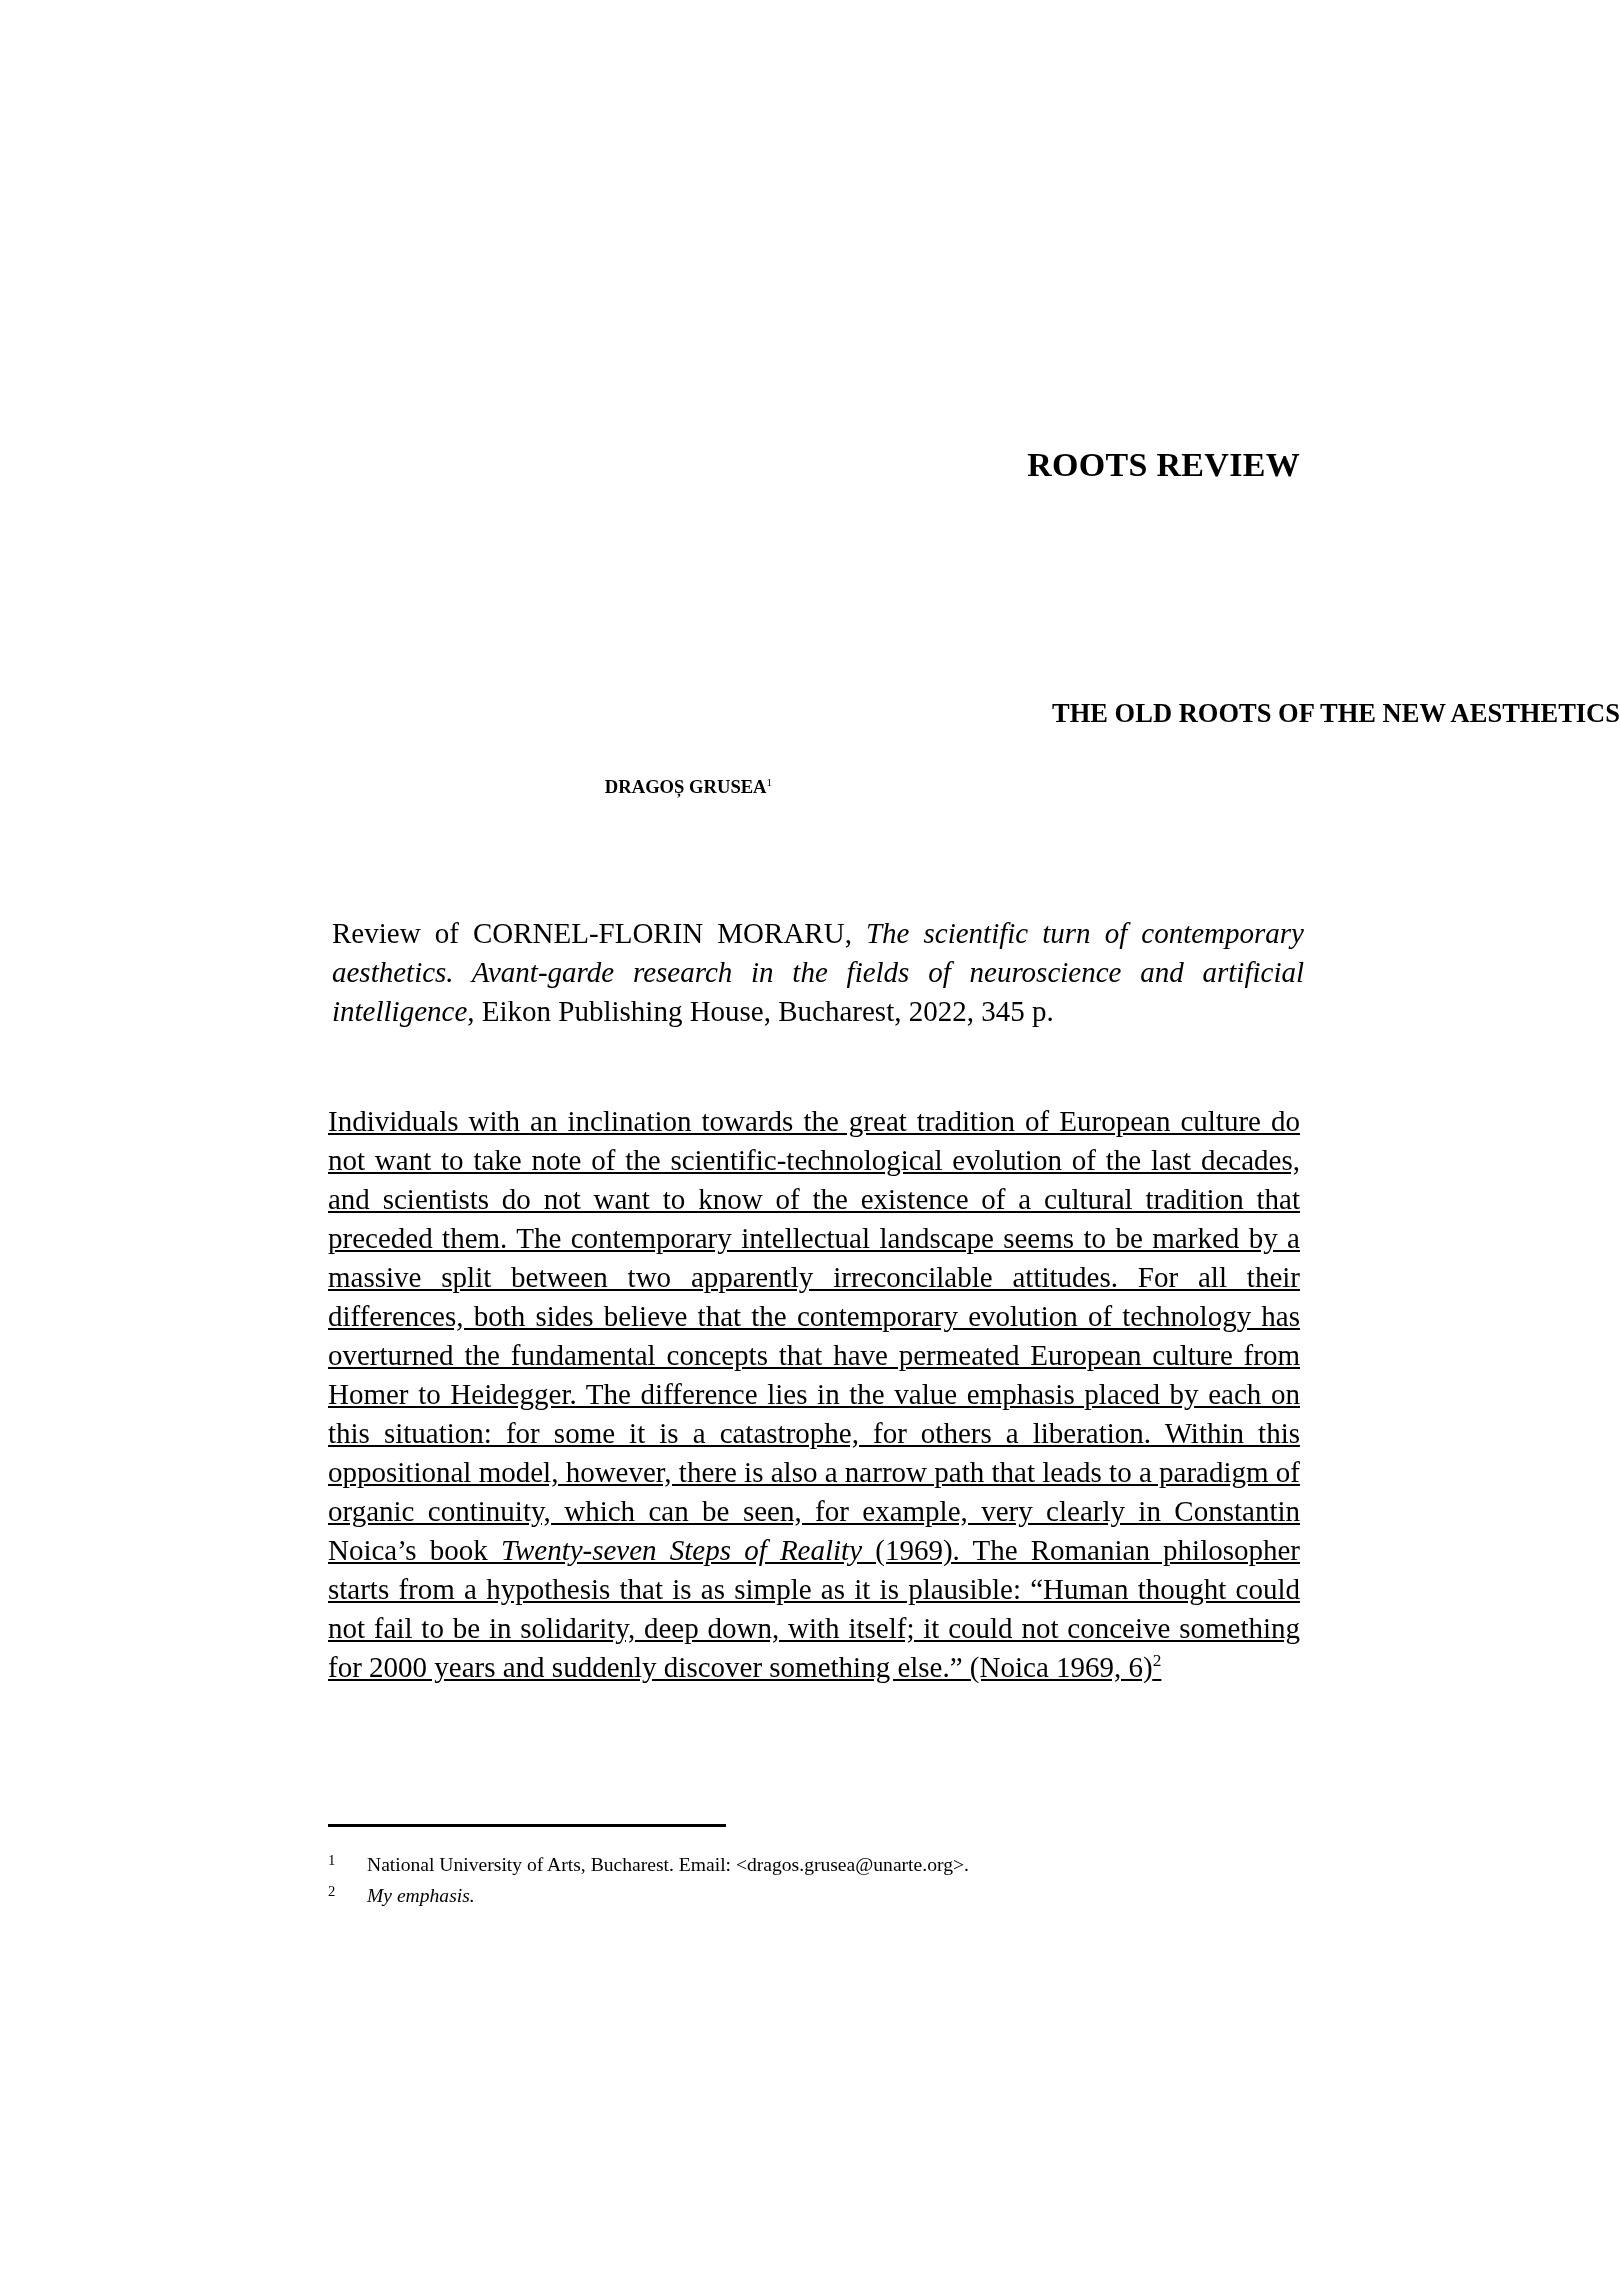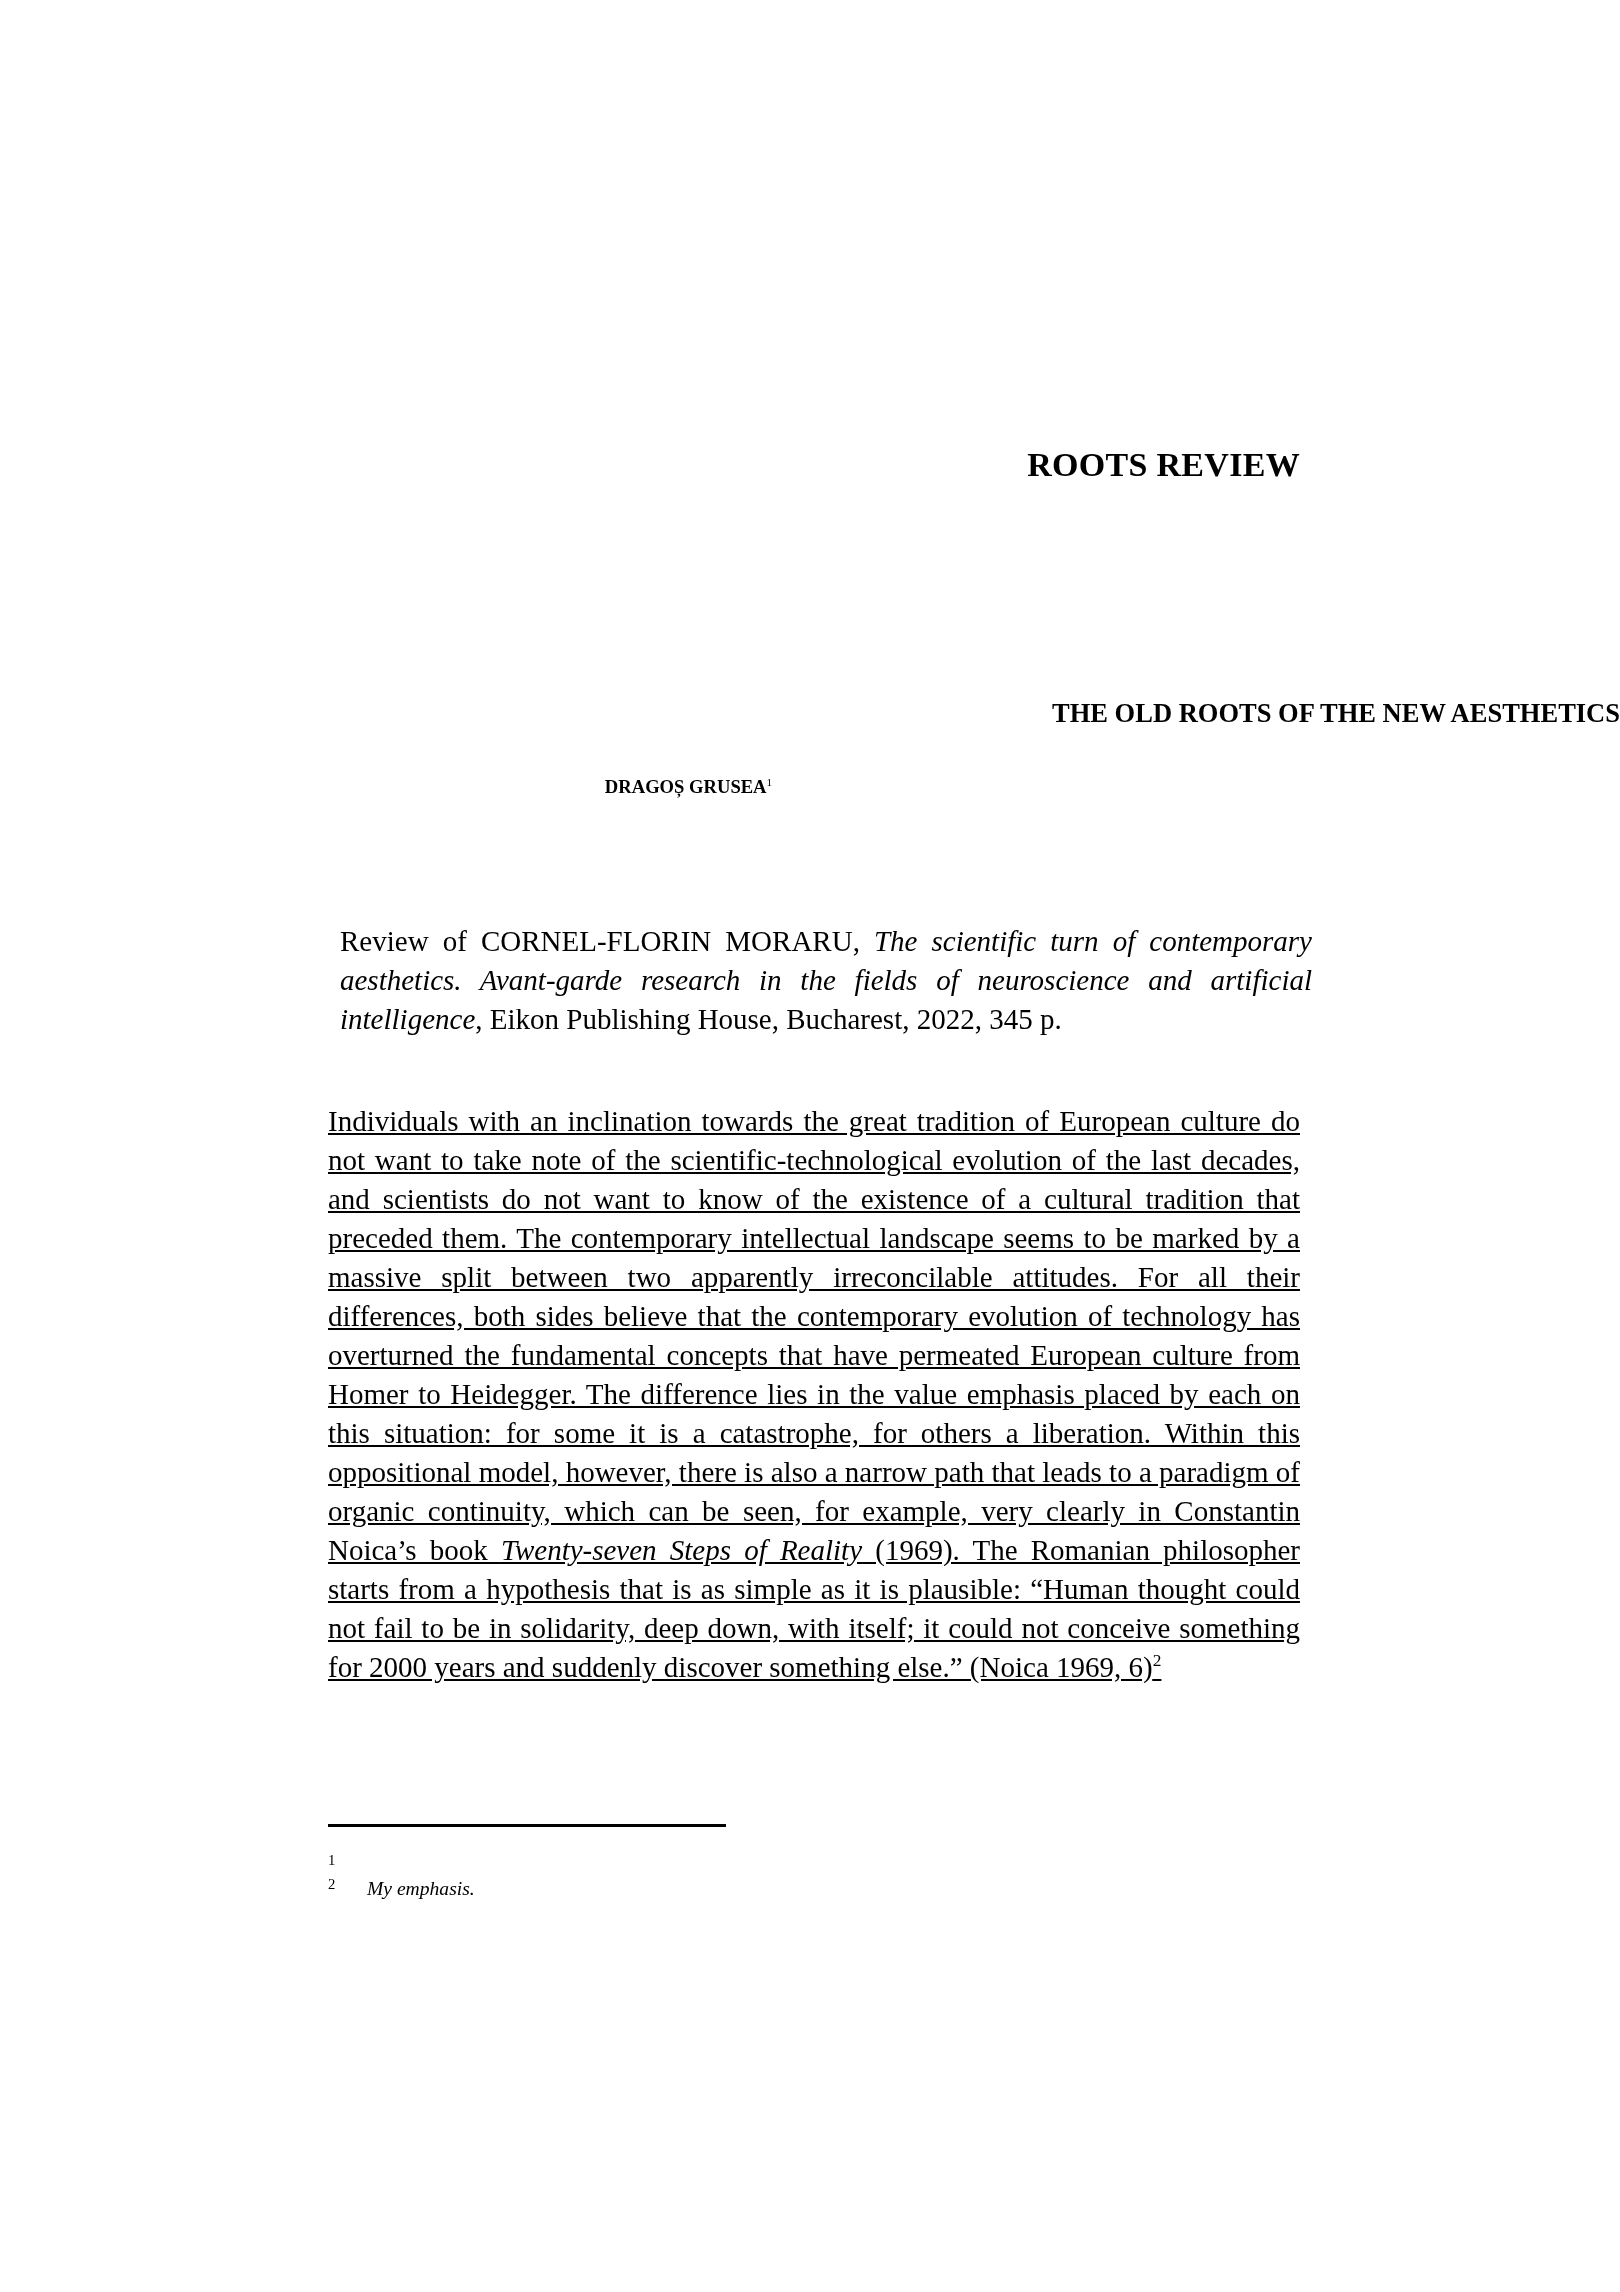--- a/index.html
+++ b/index.html
@@ -3,21 +3,21 @@
 <meta charset="utf-8">
 <style>
   html, body { margin: 0; padding: 0; background: #ffffff; }
   body { width: 1620px; height: 2293px; position: relative; overflow: hidden;
          font-family: "Liberation Serif", "DejaVu Serif", serif; color: #000; }
   .section-label { position: absolute; top: 446px; right: 320px; font-size: 34px; font-weight: bold; letter-spacing: 0.3px; margin: 0; }
   .title { position: absolute; top: 698px; left: 0; width: 1620px; text-align: right; font-size: 26.5px; font-weight: bold; margin: 0; }
   .author { position: absolute; top: 776px; left: 0; width: 1377px; text-align: center; font-size: 18.6px; font-weight: bold; margin: 0; }
   .author sup, .fn-num { font-weight: normal; }
   sup { font-size: 0.6em; vertical-align: super; line-height: 0; }
-  .review-of { position: absolute; top: 910px; left: 328px; width: 972px; font-size: 29px; line-height: 39px; text-align: justify; margin: 12px; }
+  .review-of { position: absolute; top: 910px; left: 328px; width: 972px; font-size: 29px; line-height: 39px; text-align: justify; margin: 4px; }
   .body-text { position: absolute; top: 1102px; left: 328px; width: 972px; font-size: 29px; line-height: 39px; text-align: justify; margin: 0; text-decoration: underline; }
   .fn-rule { position: absolute; top: 1824px; left: 328px; width: 398px; height: 2.9px; background: #000; }
   .footnotes { position: absolute; top: 1849px; left: 328px; width: 980px; font-size: 19.6px; line-height: 31px; }
   .fn { display: flex; }
   .fn-num { width: 39px; font-size: 14.7px; line-height: 23.5px; }
   i { font-style: italic; }
 </style>
 </head>
 <body>
 
@@ -29,19 +29,20 @@
 
 <p class="review-of"><span>Review of CORNEL-FLORIN MORARU, </span><i>The scientific turn of contemporary aesthetics. Avant-garde research in the fields of neuroscience and artificial intelligence</i><span>, Eikon Publishing House, Bucharest, 2022, 345 p.</span></p>
 
 <p class="body-text"><span>Individuals with an inclination towards the great tradition of European culture do not want to take note of the scientific-technological evolution of the last decades, and scientists do not want to know of the existence of a cultural tradition that preceded them. The contemporary intellectual landscape seems to be marked by a massive split between two apparently irreconcilable attitudes. For all their differences, both sides believe that the contemporary evolution of technology has overturned the fundamental concepts that have permeated European culture from Homer to Heidegger. The difference lies in the value emphasis placed by each on this situation: for some it is a catastrophe, for others a liberation. Within this oppositional model, however, there is also a narrow path that leads to a paradigm of organic continuity, which can be seen, for example, very clearly in Constantin Noica’s book </span><i>Twenty-seven Steps of Reality</i><span> (1969). The Romanian philosopher starts from a hypothesis that is as simple as it is plausible: “Human thought could not fail to be in solidarity, deep down, with itself; it could not conceive something for 2000 years and suddenly discover something else.” (Noica 1969, 6)</span><sup>2</sup></p>
 
 <div class="fn-rule"></div>
 
 <div class="footnotes">
   <div class="fn">
     <span class="fn-num">1</span>
+    <span>National University of Arts, Bucharest. Email: &lt;dragos.grusea@unarte.org&gt;.</span>
   </div>
   <div class="fn">
     <span class="fn-num">2</span>
     <i>My emphasis.</i>
   </div>
 </div>
 
 
 </body></html>

